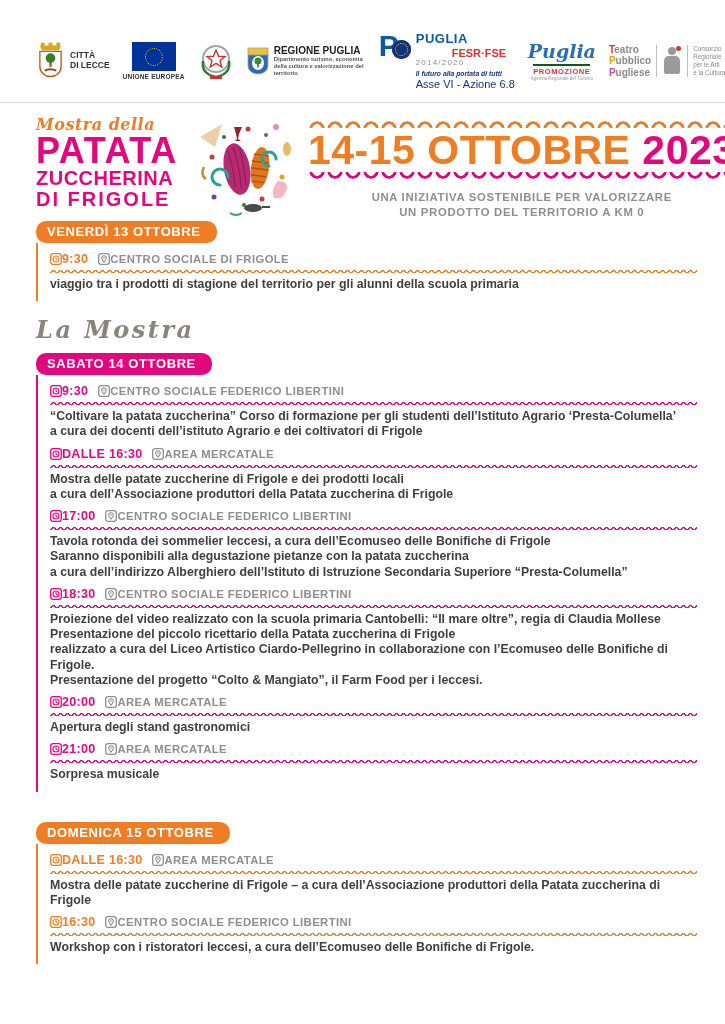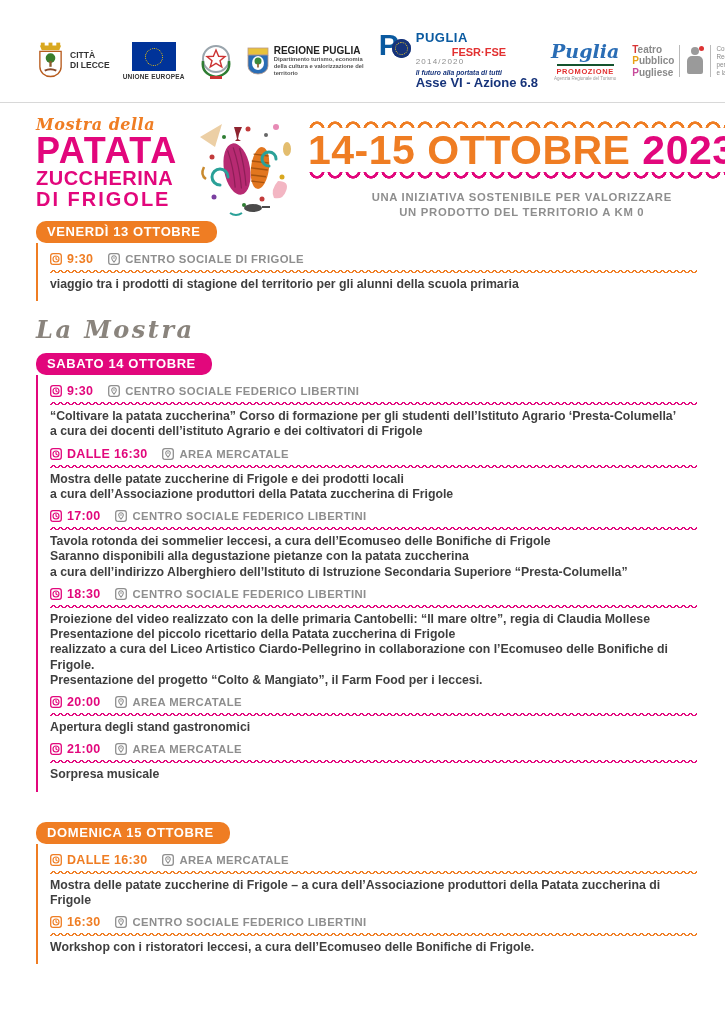--- a/index.html
+++ b/index.html
@@ -22,21 +22,21 @@
   .fesr-mark{display:flex;align-items:flex-start;}
   .fesr-p{font-size:30px;font-weight:bold;color:#0a5aa0;line-height:.9;}
   .fesr-globe{width:19px;height:19px;border-radius:50%;background:#16337a;margin:8px 0 0 -7px;
               box-shadow:inset 0 0 0 1px #16337a;position:relative;}
   .fesr-globe::before{content:"";position:absolute;inset:3px;border-radius:50%;border:1.2px dotted #f5d327;}
   .fesr-t span{display:block;line-height:1.12;}
   .fp{color:#0a5aa0;font-weight:bold;font-size:13px;letter-spacing:.5px;}
   .ff{color:#e23030;font-weight:bold;font-size:11px;padding-left:36px;}
   .fy{color:#8e8e8e;font-size:8px;letter-spacing:1.2px;}
   .ft{font-size:6.8px;font-style:italic;color:#16337a;font-weight:bold;margin-top:2px;}
-  .fa{font-size:13px;font-weight:bold;color:#16337a;}
+  .fa{font-size:11px;font-weight:normal;color:#16337a;}
   .promo{flex-direction:column;gap:0;align-items:center;display:flex;}
   .promo-script{font-family:"DejaVu Serif",serif;font-style:italic;font-weight:bold;color:#2a6db5;font-size:19px;line-height:1;}
   .promo-label{color:#e23030;font-size:7.5px;font-weight:bold;letter-spacing:.6px;border-top:2px solid #14532d;margin-top:3px;padding-top:1px;}
   .promo-sub{font-size:4.5px;color:#999;}
   .tpp{}
   .tpp-words span{display:block;font-size:10px;font-weight:bold;color:#8a8a8a;line-height:1.12;}
   .tpp-words span:nth-child(1)::first-letter{color:#d83434;}
   .tpp-words span:nth-child(2)::first-letter{color:#e8a117;}
   .tpp-words span:nth-child(3)::first-letter{color:#c74a9b;}
   .tpp-sep{width:1px;height:32px;background:#bbb;}
@@ -69,21 +69,21 @@
   .script{font-family:"DejaVu Serif",serif;font-style:italic;font-weight:bold;color:#8a847d;
           font-size:24px;letter-spacing:2.5px;margin:14px 0 9px;}
   .day{margin-bottom:4px;}
   .day.orange{--accent:var(--orange);}
   .day.magenta{--accent:var(--magenta);}
   .day.sunday{margin-top:30px;}
   .banner{display:inline-block;background:var(--accent);color:#fff;font-weight:bold;font-size:13px;
           letter-spacing:.6px;padding:3px 16px 4px 11px;border-radius:10px;}
   .events{border-left:2px solid var(--accent);padding:4px 0 2px 12px;}
   .event{margin-bottom:7px;}
-  .meta{display:flex;align-items:center;gap:5px;margin-top:5px;}
+  .meta{display:flex;align-items:center;margin-top:5px;}
   .icon{display:inline-flex;line-height:0;}
   .icon.clock{color:var(--accent);}
   .icon.pin{color:#8e8e8e;margin-left:10px;}
   .time{color:var(--accent);font-weight:bold;font-size:12.5px;letter-spacing:.3px;}
   .venue{color:#8e8e8e;font-weight:bold;font-size:11.3px;letter-spacing:.4px;}
   .wave{height:4px;margin:3px 0 4px;background-repeat:repeat-x;background-size:7px 4px;
         background-image:radial-gradient(circle at 3.5px 4.6px, transparent 2.1px, var(--accent) 2.3px 3.3px, transparent 3.5px);}
   .desc div{font-size:12.3px;font-weight:bold;color:#3f3f3f;line-height:1.24;}
 </style>
 </head>
@@ -351,21 +351,21 @@
               <svg width="12" height="12" viewBox="0 0 12 12" fill="none" stroke="currentColor">
                 <rect x="0.7" y="0.7" width="10.6" height="10.6" rx="2.4" stroke-width="1.3"></rect>
                 <path d="M6 2.8a2.3 2.3 0 0 1 2.3 2.3C8.3 6.9 6 9.2 6 9.2S3.7 6.9 3.7 5.1A2.3 2.3 0 0 1 6 2.8Z" stroke-width="1.1"></path>
                 <circle cx="6" cy="5" r="0.8" fill="currentColor" stroke="none"></circle>
               </svg>
             </span>
           <span class="venue">CENTRO SOCIALE FEDERICO LIBERTINI</span>
         </div>
         <div class="wave"></div>
         <div class="desc">
-          <div>Proiezione del video realizzato con la delle primaria Cantobelli: “Il mare oltre”, regia di Claudia Mollese</div>
+          <div>Proiezione del video realizzato con la scuola primaria Cantobelli: “Il mare oltre”, regia di Claudia Mollese</div>
           <div>Presentazione del piccolo ricettario della Patata zuccherina di Frigole</div>
           <div>realizzato a cura del Liceo Artistico Ciardo-Pellegrino in collaborazione con l’Ecomuseo delle Bonifiche di Frigole.</div>
           <div>Presentazione del progetto “Colto &amp; Mangiato”, il Farm Food per i leccesi.</div>
         </div>
       </div>
       <div class="event">
         <div class="meta">
           <span class="icon clock">
               <svg width="12" height="12" viewBox="0 0 12 12" fill="none" stroke="currentColor">
                 <rect x="0.7" y="0.7" width="10.6" height="10.6" rx="2.4" stroke-width="1.3"></rect>

